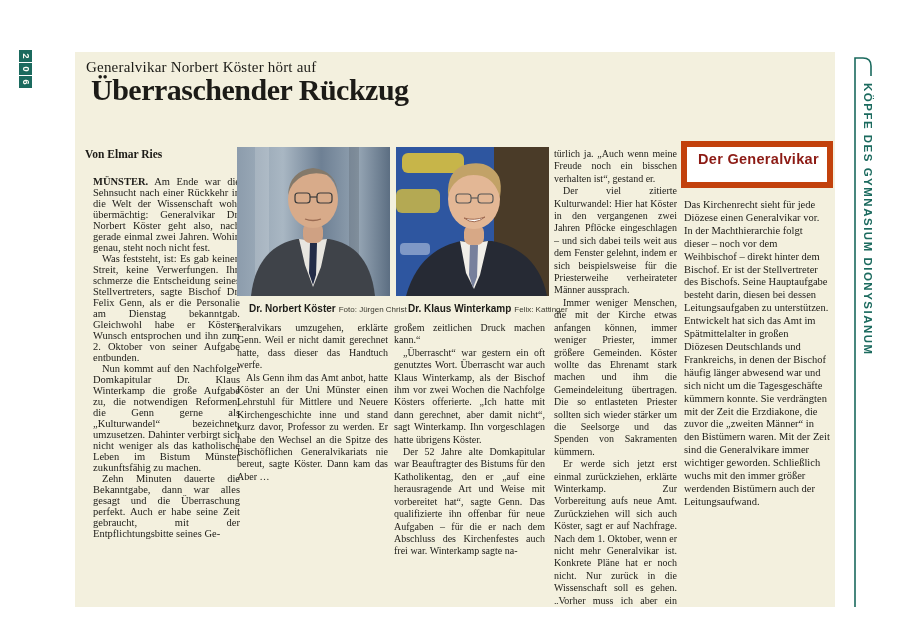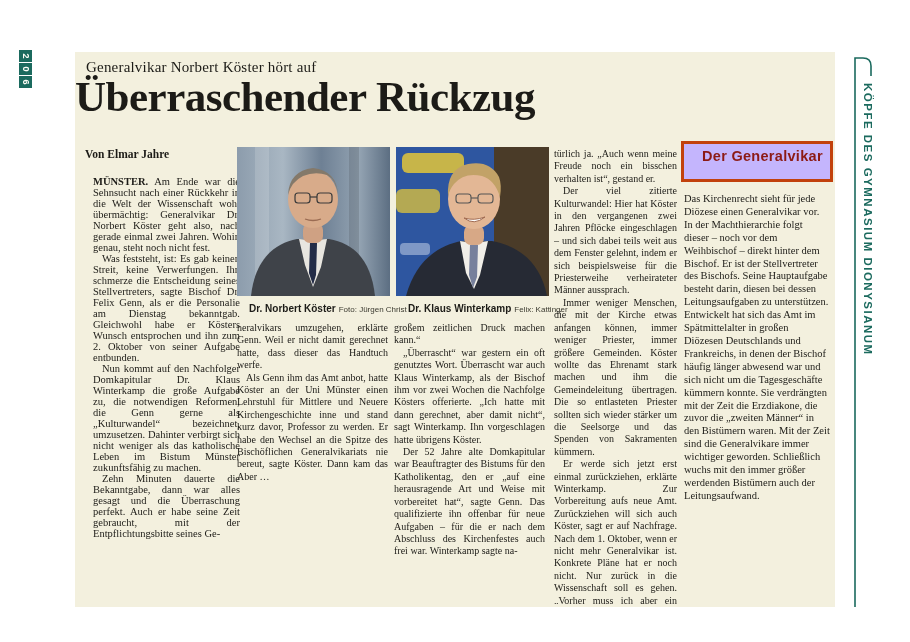--- a/index.html
+++ b/index.html
@@ -16,21 +16,21 @@
     font-family:"Liberation Sans", sans-serif;font-size:9px;font-weight:bold;
   }
   .badge-square span{display:block;transform:rotate(90deg);}
 
   
   .paper{
     position:absolute;left:75px;top:52px;width:760px;height:555px;
     background:#f3f0de;overflow:hidden;
   }
   .kicker{position:absolute;left:11px;top:7px;font-weight:normal;font-size:15px;letter-spacing:.2px;}
-  .headline{position:absolute;left:0;top:23px;font-weight:bold;font-size:43px;letter-spacing:-.5px;line-height:1;}
+  .headline{position:absolute;left:16px;top:23px;font-weight:bold;font-size:30px;letter-spacing:-.5px;line-height:1;}
   .byline{position:absolute;left:10px;top:96px;font-weight:bold;font-size:11.5px;}
 
   .col{position:absolute;text-align:justify;}
   .col p{margin:0;}
   .col p.indent{text-indent:9px;}
   .col1{left:18px;top:124px;width:147px;font-size:10.5px;line-height:11px;height:424px;overflow:hidden;}
   .col2{left:162px;top:270px;width:151px;font-size:10px;line-height:12.4px;height:280px;overflow:hidden;}
   .col3{left:319px;top:270px;width:151px;font-size:10px;line-height:12.4px;height:280px;overflow:hidden;}
   .col4{left:479px;top:96px;width:123px;font-size:10px;line-height:12.4px;height:456px;overflow:hidden;}
   .dateline{font-weight:bold;}
@@ -38,21 +38,21 @@
   
   .photos{position:absolute;left:162px;top:95px;display:flex;gap:6px;}
   .photo-block{width:153px;}
   .photo-block svg{display:block;}
   .caption{margin-top:2px;font-family:"Liberation Sans", sans-serif;white-space:nowrap;}
   .caption .name{font-weight:bold;font-size:10px;margin-left:12px;}
   .caption .credit{font-size:8px;color:#3a392f;margin-left:3px;text-align:right;}
 
   
   .sidebar{position:absolute;left:606px;top:89px;width:152px;}
-  .sidebar-header{border:3px solid #c2410c;background:#c4b5fd;padding:4px 6px 15px 18px;}
+  .sidebar-header{border:6px solid #c2410c;background:#ffffff;padding:4px 6px 15px 11px;}
   .sidebar-title{color:#8c1a14;font-family:"Liberation Sans", sans-serif;font-weight:bold;font-size:14.5px;letter-spacing:.3px;}
   .sidebar-body{margin-top:11px;padding:0 3px;font-size:10.5px;line-height:12.9px;text-align:left;}
 
   
   .side-tab-svg{position:absolute;left:840px;top:50px;}
   .side-tab-text{
     position:absolute;left:862px;top:83px;
     writing-mode:vertical-rl;
     font-family:"Liberation Sans", sans-serif;font-weight:bold;
     font-size:11.5px;letter-spacing:1.5px;color:#1b6a5e;white-space:nowrap;
@@ -70,21 +70,21 @@
     </div>
   <div class="badge-square">
       <span>6</span>
     </div>
 </div>
 
 <div class="paper">
 
   <div class="kicker">Generalvikar Norbert Köster hört auf</div>
   <h1 class="headline" style="margin:0">Überraschender Rückzug</h1>
-  <div class="byline">Von Elmar Jahre</div>
+  <div class="byline">Von Elmar Ries</div>
 
   <div class="col col1">
     <p><b class="dateline">MÜNSTER.</b><span> Am Ende war die Sehnsucht nach einer Rückkehr in die Welt der Wissenschaft wohl übermächtig: Generalvikar Dr. Norbert Köster geht also, nach gerade einmal zwei Jahren. Wohin genau, steht noch nicht fest.</span></p>
     <p class="indent">Was feststeht, ist: Es gab keinen Streit, keine Verwerfungen. Ihn schmerze die Entscheidung seines Stellvertreters, sagte Bischof Dr. Felix Genn, als er die Personalie am Dienstag bekanntgab. Gleichwohl habe er Kösters Wunsch entsprochen und ihn zum 2. Oktober von seiner Aufgabe entbunden.</p>
     <p class="indent">Nun kommt auf den Nachfolger Domkapitular Dr. Klaus Winterkamp die große Aufgabe zu, die notwendigen Reformen, die Genn gerne als „Kulturwandel“ bezeichnet, umzusetzen. Dahinter verbirgt sich nicht weniger als das katholische Leben im Bistum Münster zukunftsfähig zu machen.</p>
     <p class="indent">Zehn Minuten dauerte die Bekanntgabe, dann war alles gesagt und die Überraschung perfekt. Auch er habe seine Zeit gebraucht, mit der Entpflichtungsbitte seines Ge-</p>
   </div>
 
   <div class="photos">
     <div class="photo-block">

